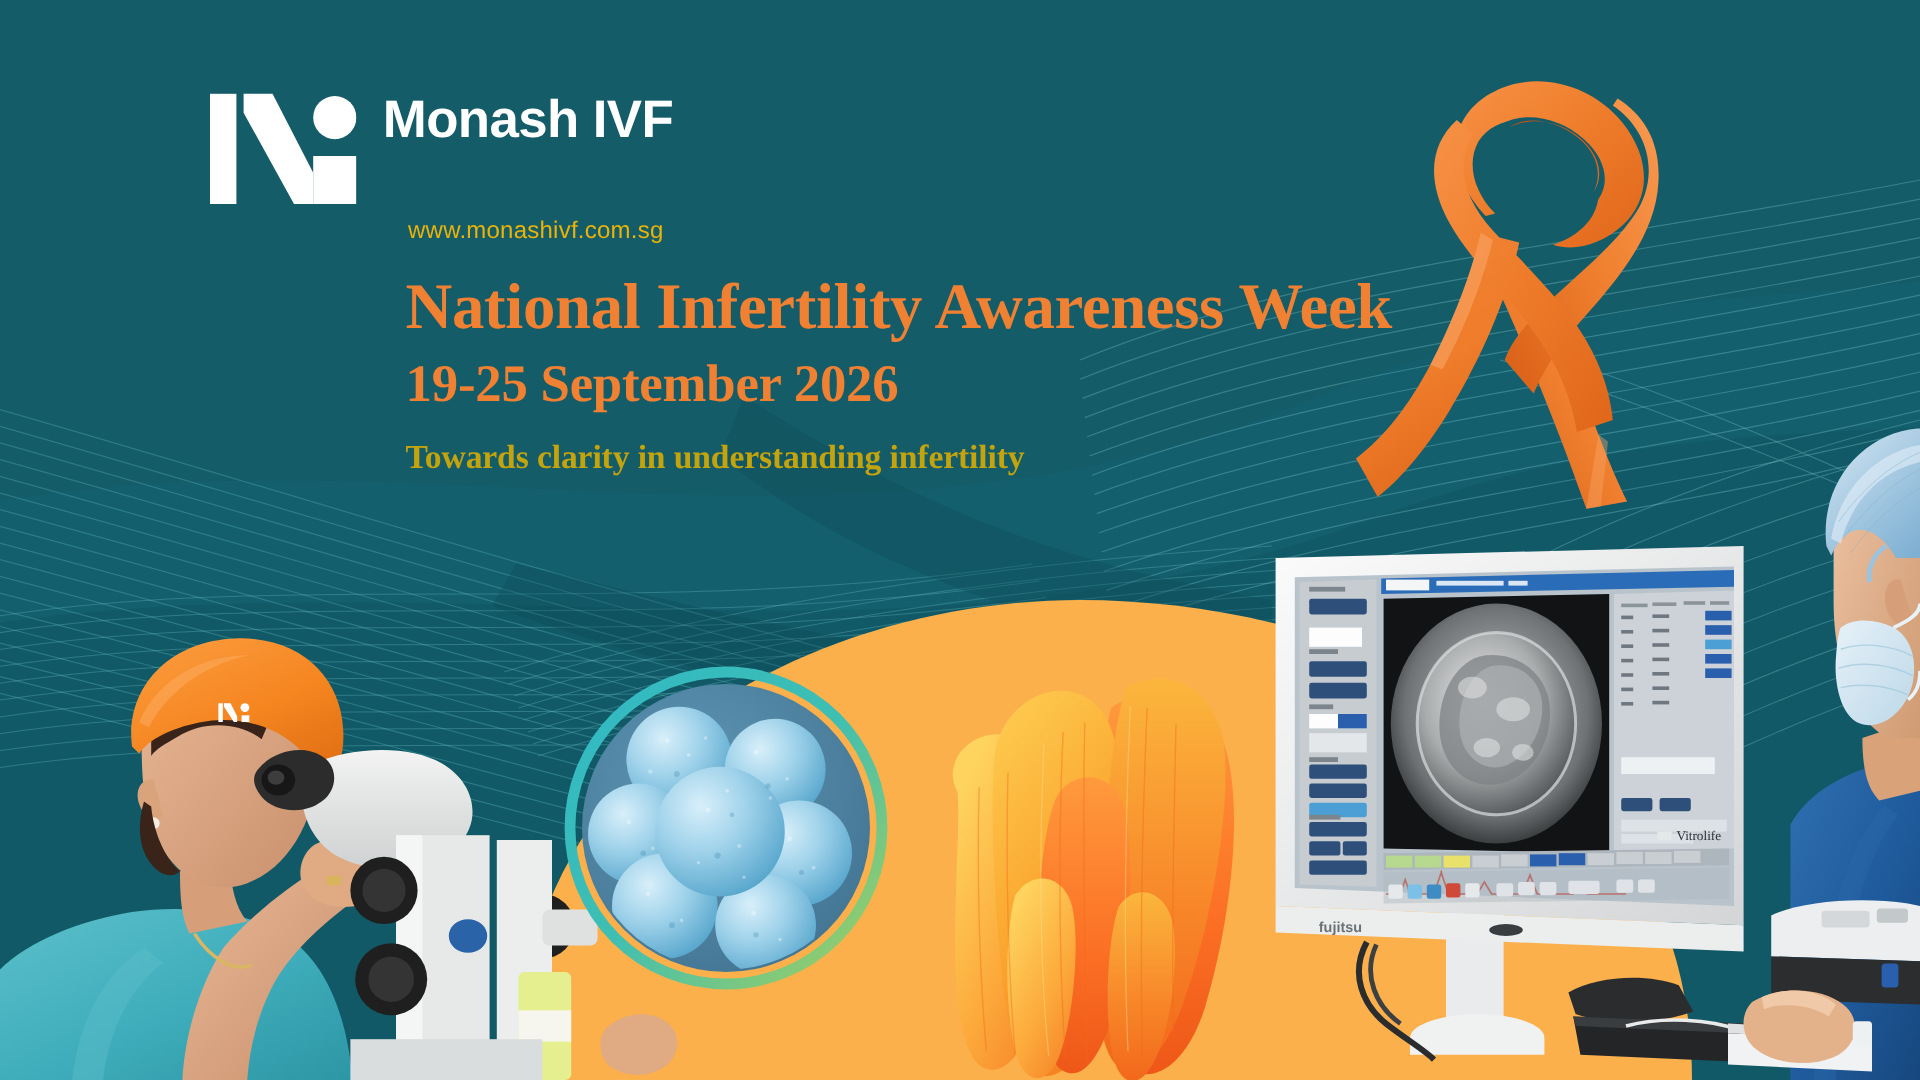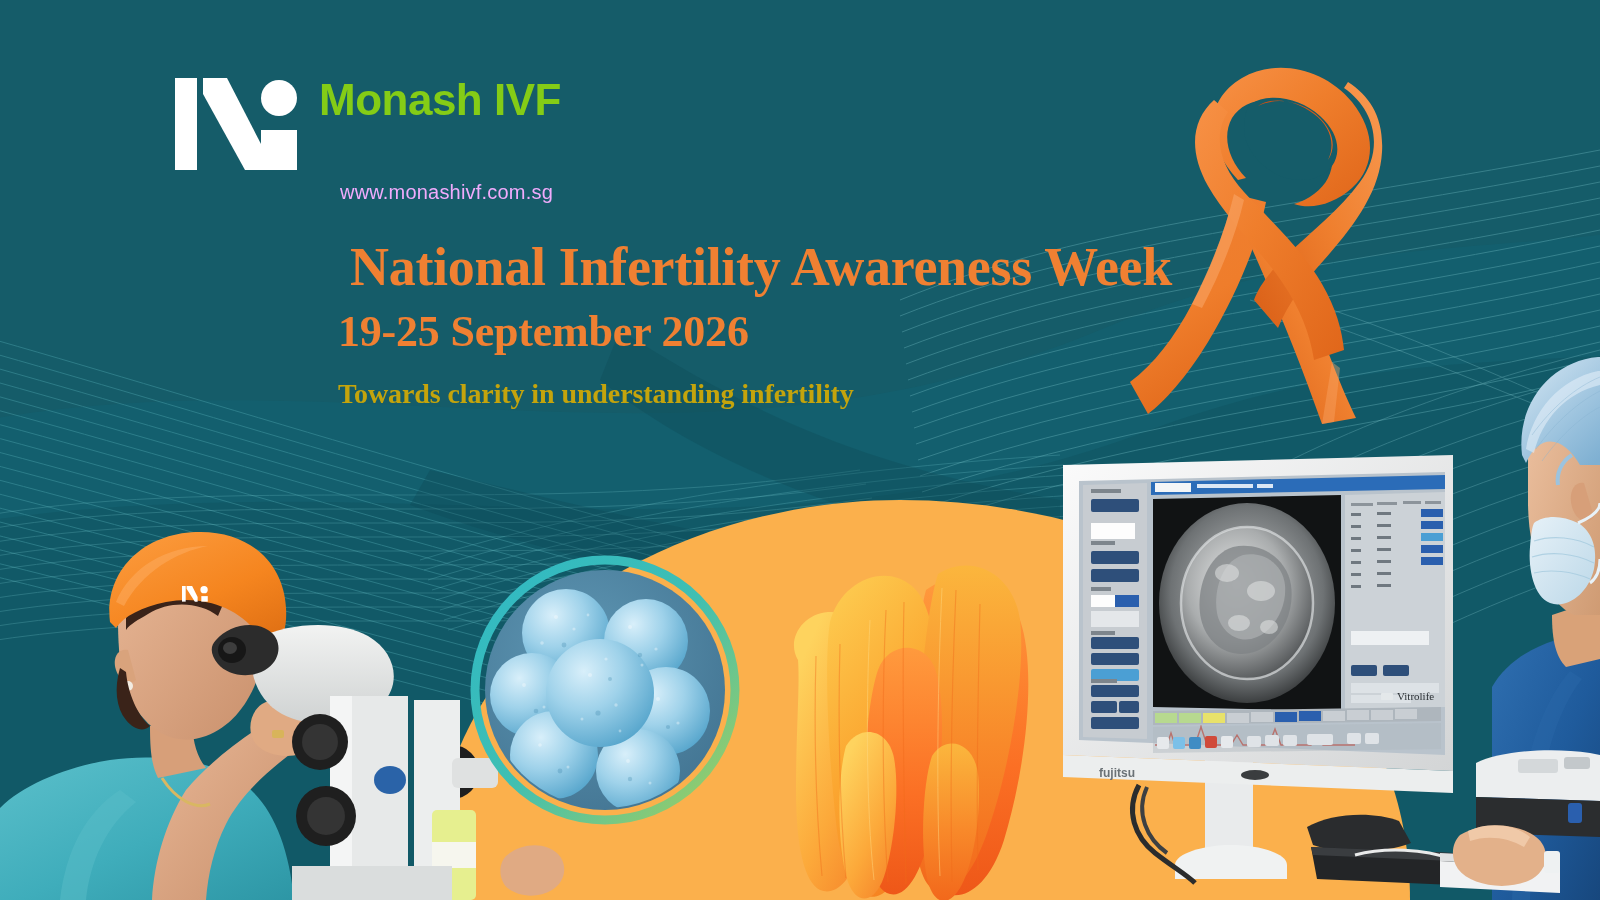--- a/index.html
+++ b/index.html
@@ -15,39 +15,39 @@
   }
   .layer{position:absolute;top:0;left:0;width:1600px;height:900px;}
   .bg-waves{pointer-events:none;}
 
   
   #logo-block{position:absolute;left:175px;top:78px;}
   #logo-row{display:flex;align-items:flex-start;}
   #logo-mark{width:122px;height:92px;flex:none;}
   #logo-words{margin-left:22px;}
   #logo-title{
-    color:#84cc16;font-size:44px;font-weight:bold;line-height:0.98;
+    color:#ffffff;font-size:44px;font-weight:bold;line-height:0.98;
     letter-spacing:-0.5px;white-space:nowrap;
   }
   #logo-sub{
     color:#ffffff;font-size:31px;font-weight:400;line-height:1.18;
     letter-spacing:0.2px;white-space:nowrap;
   }
   #logo-url{
     position:absolute;left:165px;top:103px;
-    color:#f0abfc;font-size:20px;letter-spacing:0.2px;white-space:nowrap;
+    color:#eab308;font-size:20px;letter-spacing:0.2px;white-space:nowrap;
   }
 
   
   #headline-block{position:absolute;left:338px;top:228px;}
   #headline{
     color:#f08032;
     font-family:"Liberation Serif", serif;
     font-size:54px;font-weight:bold;line-height:1.0;
-    letter-spacing:-0.3px;white-space:nowrap;margin:12px;
+    letter-spacing:-0.3px;white-space:nowrap;margin:0;
   }
   #dates{
     color:#f08032;
     font-family:"Liberation Serif", serif;
     font-size:44px;font-weight:bold;line-height:1.0;
     margin:16px 0 0 0;white-space:nowrap;letter-spacing:-0.2px;
   }
   #tagline{
     color:#c4a40c;
     font-family:"Liberation Serif", serif;

